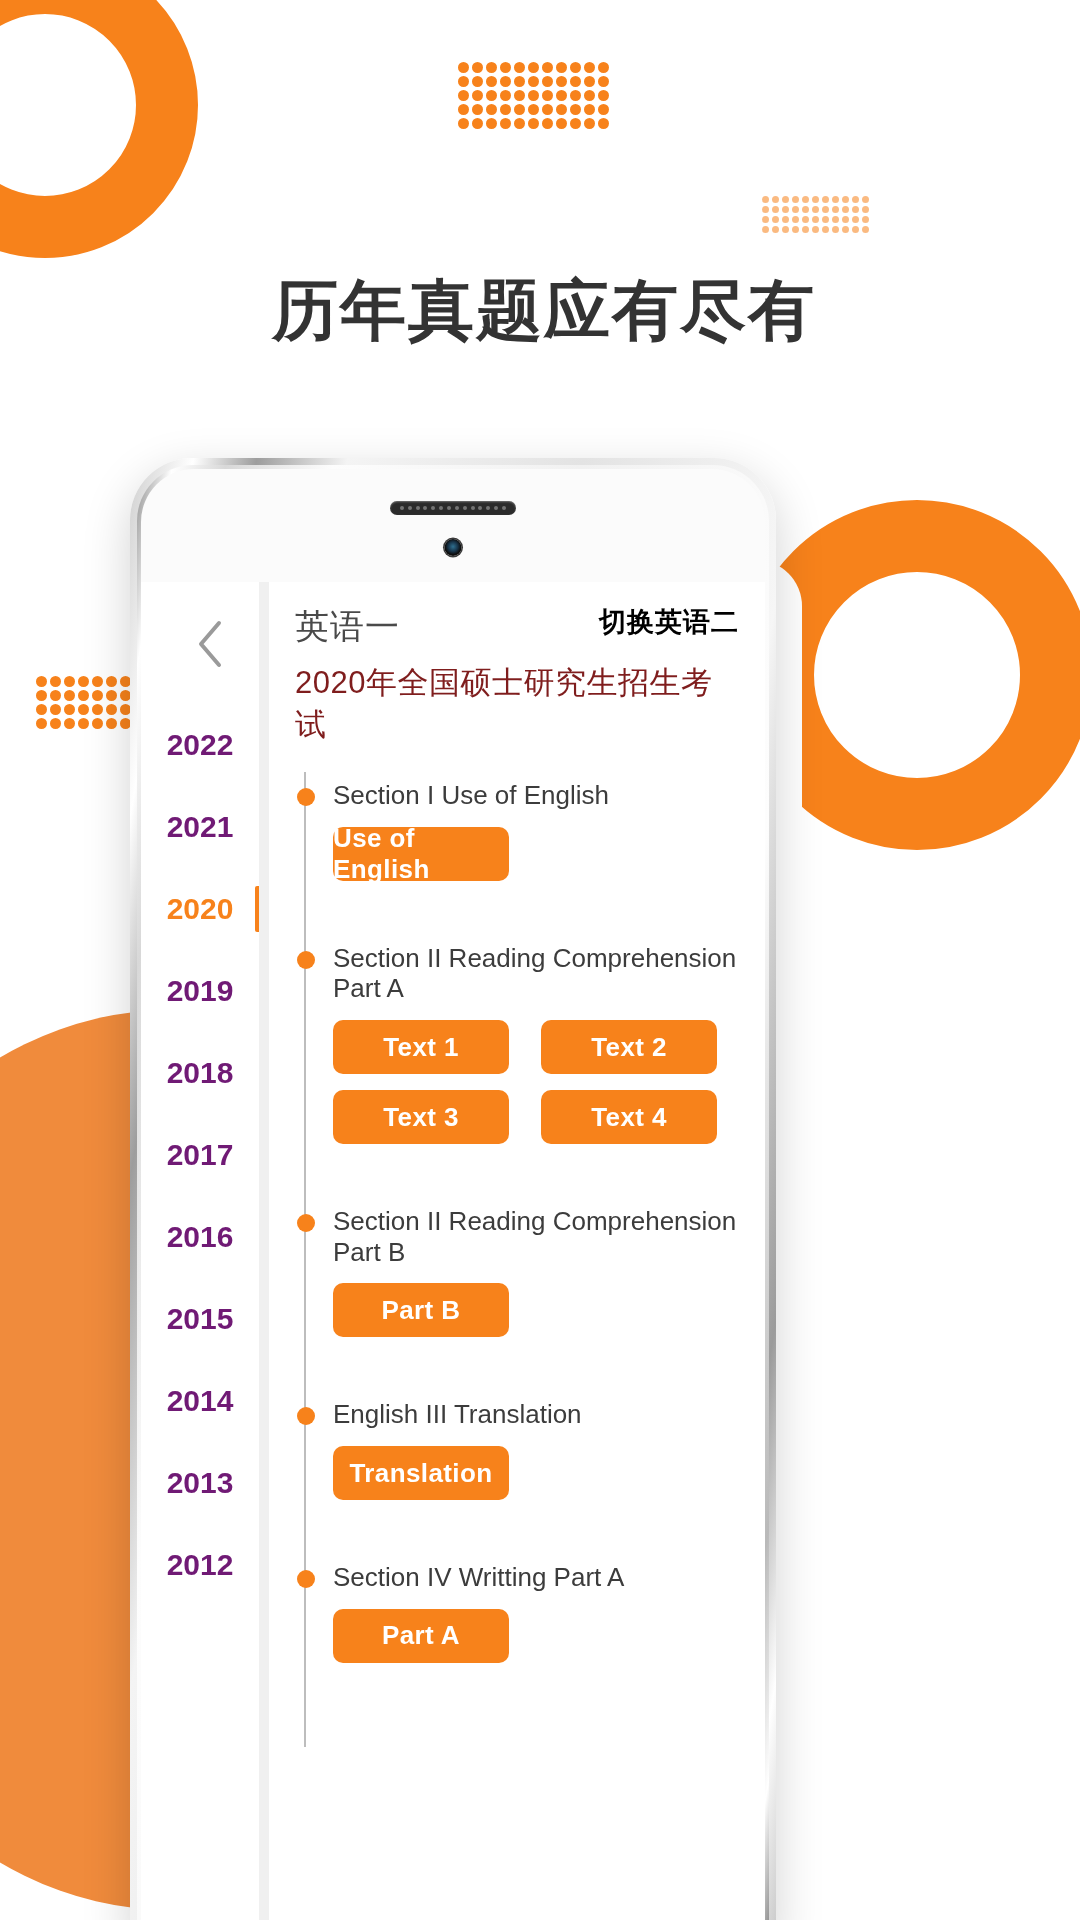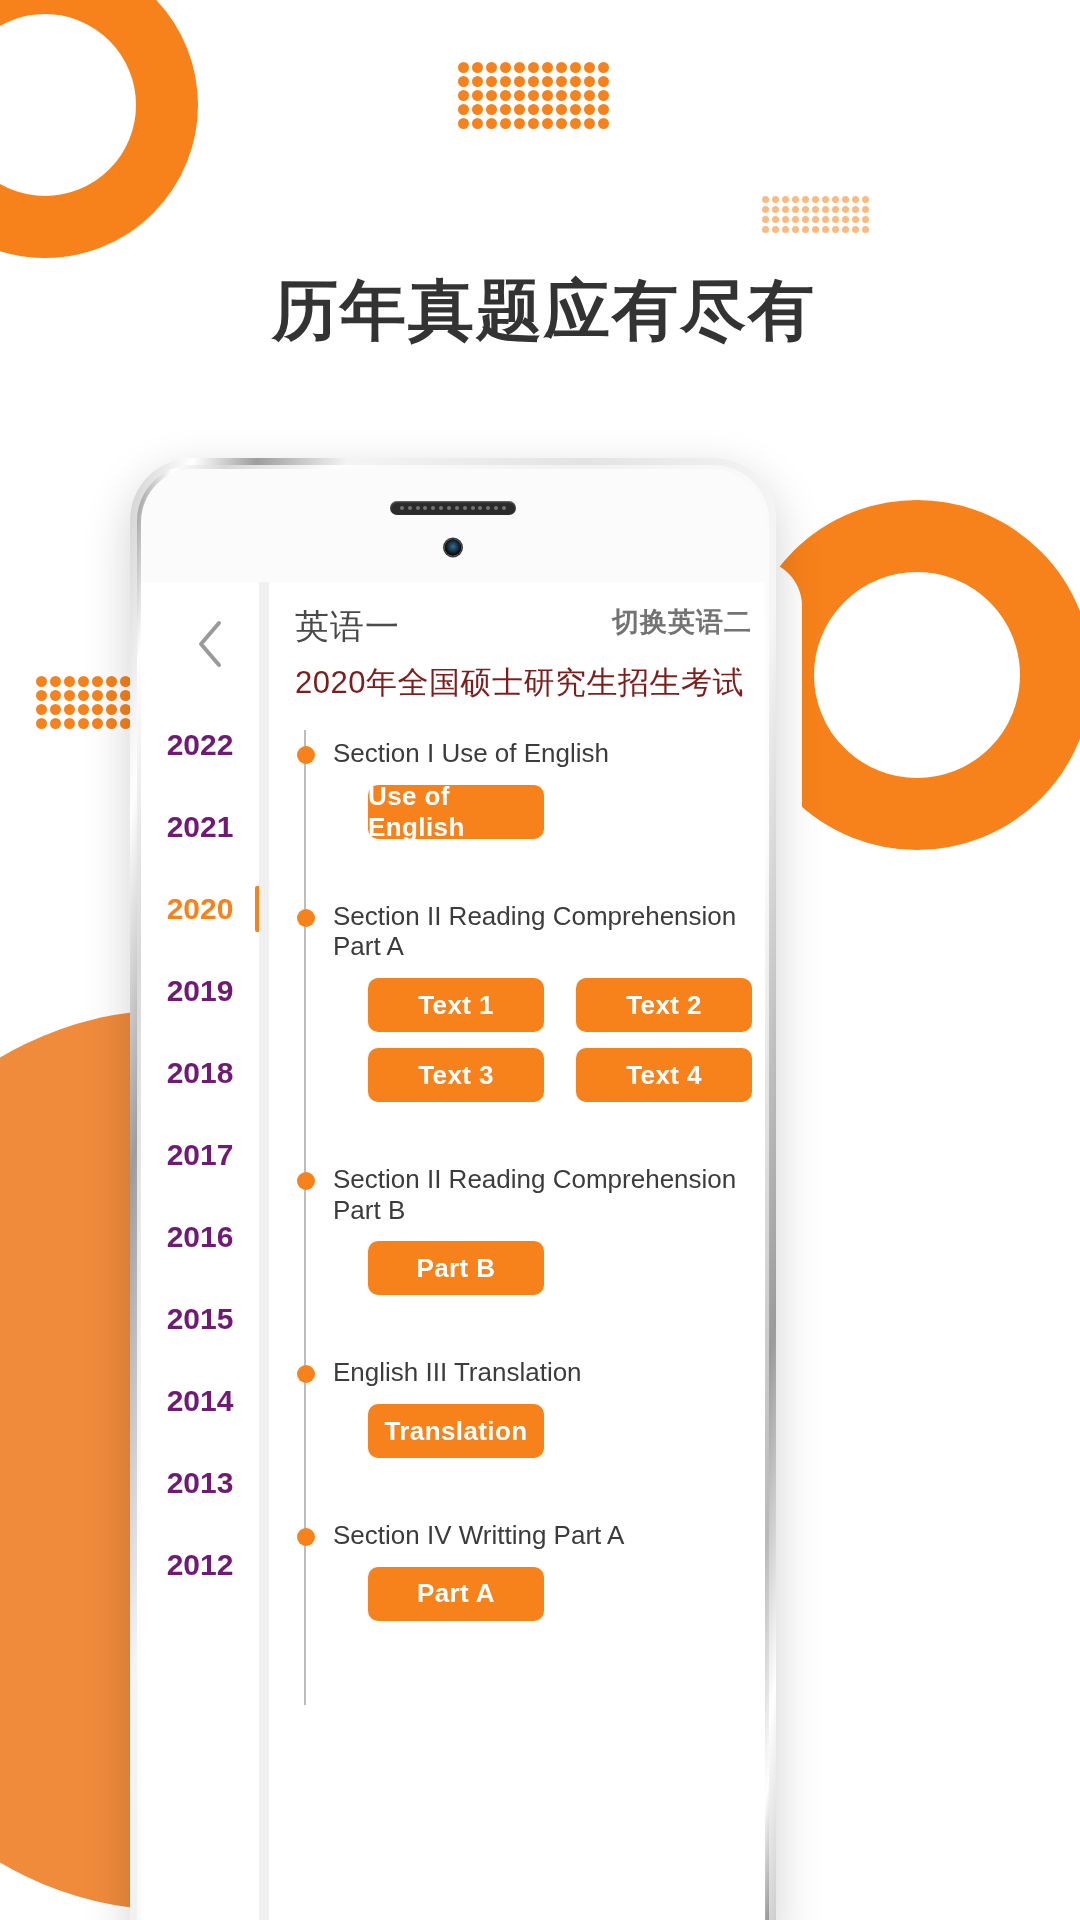--- a/index.html
+++ b/index.html
@@ -112,38 +112,38 @@
 
   .panel {
     flex:1; background:#f0f0f0; padding-left: 10px; position:relative;
   }
   .panel-white {
     background:#ffffff; width:100%; height:100%; padding: 22px 26px 0 26px;
     position:relative;
   }
   .app-head { display:flex; justify-content:space-between; }
   .app-head .subject { font-size: 34px; color:#4a4a4a; letter-spacing:1px; }
-  .app-head .switch  { font-size: 27px; color:#737373; font-weight:700; letter-spacing:1px; }
+  .app-head .switch  { font-size: 27px; color:#000000; font-weight:700; letter-spacing:1px; }
   .exam-title { margin-top: 12px; font-size: 31px; color:#7f1d1d; letter-spacing:.5px; }
 
   .timeline { position:relative; margin-top: 16px; padding-left: 34px; }
   .tl-line {
     position:absolute; left: 9px; top: 10px; bottom: -40px;
     width: 2px; background:#bdbdbd;
   }
   .tl-item { position:relative; padding-bottom: 10px; }
   .tl-dot {
     position:absolute; left: -32px; top: 26px;
     width: 18px; height: 18px; border-radius:50%; background:#F7821B;
   }
   .sec-title {
     font-size: 26px; color:#3c3c3c; line-height: 1.18;
     padding-top: 18px; padding-left: 4px;
   }
-  .btn-row { display:flex; gap: 32px; margin-top: 16px; padding-left: 4px; margin-left: 35px; }
+  .btn-row { display:flex; gap: 32px; margin-top: 16px; padding-left: 4px; }
   .btn {
     background:#F7821B; color:#ffffff; border:none;
     border-radius: 10px;
     font-size: 26px; font-weight: 700;
     font-family:"Liberation Sans","DejaVu Sans", sans-serif;
     width: 176px; height: 54px;
     display:flex; align-items:center; justify-content:center;
     letter-spacing:.4px;
   }
   .spacer-lg { height: 34px; }

